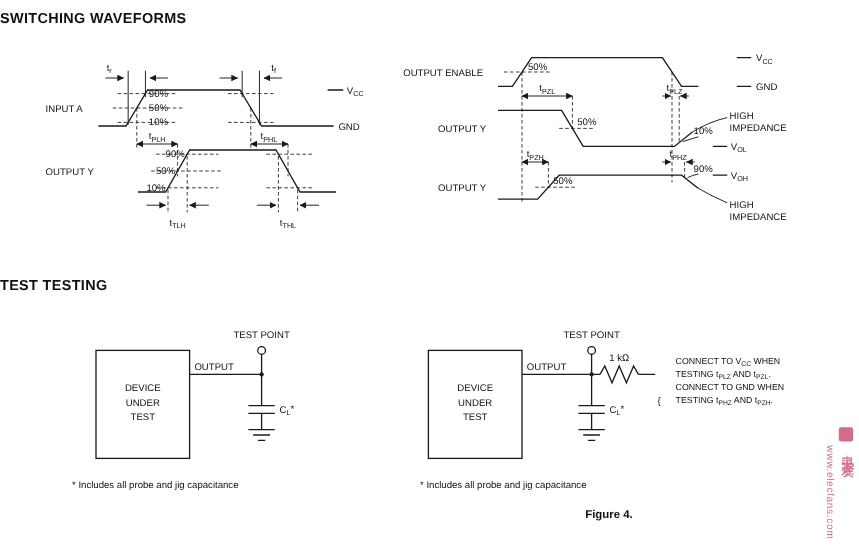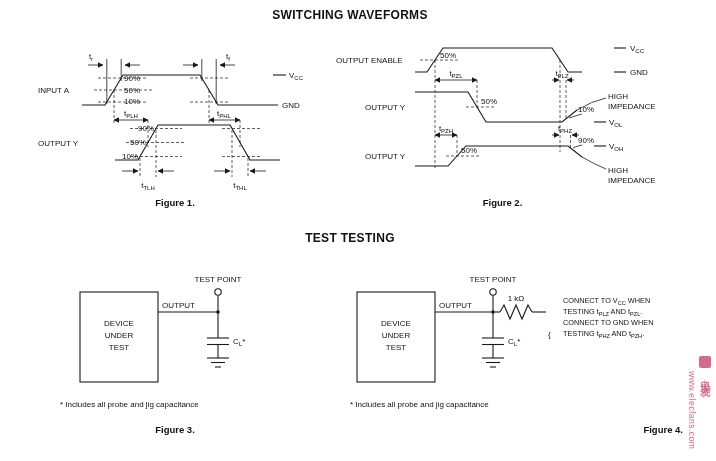--- a/index.html
+++ b/index.html
@@ -1,18 +1,18 @@
 <!DOCTYPE html>
 <html><head>
 <meta charset="utf-8">
 <style>
   html,body{margin:0;padding:0;background:#fff;}
   .page{position:relative;width:716px;height:461px;background:#ffffff;overflow:hidden;
         font-family:"Liberation Sans",sans-serif;color:#111;}
-  .h1{position:absolute;left:0;width:700px;text-align:center;font-weight:bold;
+  .h1{position:absolute;left:0;width:700px;font-weight:bold;
       font-size:12px;letter-spacing:0.3px;color:#111;}
   .fig{position:absolute;}
   .caption{position:absolute;text-align:center;font-weight:bold;font-size:9.5px;color:#111;}
   .footnote{position:absolute;text-align:left;font-size:8px;color:#111;}
   svg text{font-family:"Liberation Sans",sans-serif;font-size:8px;fill:#111;}
   svg text.small{font-size:7.3px;}
   tspan.sub{font-size:6px;}
   tspan.subs{font-size:5.6px;}
   .wf{stroke:#1a1a1a;stroke-width:1.1;fill:none;}
   .thin{stroke:#1a1a1a;stroke-width:0.8;fill:none;}
@@ -97,21 +97,20 @@
     <text x="259" y="43"><tspan>V</tspan><tspan class="sub" dy="2">CC</tspan></text>
     <text x="252" y="73">GND</text>
     <text x="101" y="81" text-anchor="middle"><tspan>t</tspan><tspan class="sub" dy="2">PLH</tspan></text>
     <text x="194" y="81" text-anchor="middle"><tspan>t</tspan><tspan class="sub" dy="2">PHL</tspan></text>
     <text x="124" y="96" text-anchor="end">90%</text>
     <text x="116" y="110" text-anchor="end">50%</text>
     <text x="108" y="124" text-anchor="end">10%</text>
     <text x="118" y="153" text-anchor="middle"><tspan>t</tspan><tspan class="sub" dy="2">TLH</tspan></text>
     <text x="210" y="153" text-anchor="middle"><tspan>t</tspan><tspan class="sub" dy="2">THL</tspan></text>
   </svg>
-  <div class="caption" style="left:30px;top:197px;width:290px;">Figure 1.</div>
 
   <svg class="fig" style="left:330px;top:40px;" width="345" height="152" viewBox="0 0 345 152">
     <defs>
       <marker id="ah2" viewBox="0 0 8 8" refX="7.5" refY="4" markerWidth="7" markerHeight="7" orient="auto-start-reverse">
           <path d="M0,0L8,4L0,8Z" fill="#1a1a1a"></path>
         </marker>
     </defs>
     <g class="wf">
       <path d="M85,32 L97,32 L113,8 L222,8 L238,32 L252,32"></path>
       <path d="M284,8 H296"></path>
@@ -164,21 +163,20 @@
     <text x="300" y="35">GND</text>
     <text x="278" y="59">HIGH</text>
     <text x="278" y="69">IMPEDANCE</text>
     <text x="248" y="72">10%</text>
     <text x="279" y="85"><tspan>V</tspan><tspan class="sub" dy="2">OL</tspan></text>
     <text x="248" y="103">90%</text>
     <text x="279" y="109"><tspan>V</tspan><tspan class="sub" dy="2">OH</tspan></text>
     <text x="278" y="133">HIGH</text>
     <text x="278" y="143">IMPEDANCE</text>
   </svg>
-  <div class="caption" style="left:330px;top:197px;width:345px;">Figure 2.</div>
 
   <div class="h1" style="top:231px;">TEST TESTING</div>
 
   <svg class="fig" style="left:60px;top:258px;" width="230" height="132" viewBox="0 0 230 132">
     <rect x="20" y="34" width="78" height="90" class="box"></rect>
     <text x="59" y="68" text-anchor="middle">DEVICE</text>
     <text x="59" y="80" text-anchor="middle">UNDER</text>
     <text x="59" y="92" text-anchor="middle">TEST</text>
     <g class="wf">
       <path d="M98,54 H158"></path>
@@ -194,21 +192,20 @@
     <g class="wf">
       <path d="M147,100 H169"></path>
         <path d="M151,104.5 H165"></path>
         <path d="M155,109 H161"></path>
     </g>
     <text x="102" y="50">OUTPUT</text>
     <text x="158" y="24" text-anchor="middle">TEST POINT</text>
     <text x="173" y="86"><tspan>C</tspan><tspan class="sub" dy="2">L</tspan><tspan dy="-2.5">*</tspan></text>
   </svg>
   <div class="footnote" style="left:60px;top:400px;width:230px;">* Includes all probe and jig capacitance</div>
-  <div class="caption" style="left:60px;top:424px;width:230px;">Figure 3.</div>
 
   <svg class="fig" style="left:350px;top:258px;" width="315" height="132" viewBox="0 0 315 132">
     <rect x="7" y="34" width="78" height="90" class="box"></rect>
     <text x="46" y="68" text-anchor="middle">DEVICE</text>
     <text x="46" y="80" text-anchor="middle">UNDER</text>
     <text x="46" y="92" text-anchor="middle">TEST</text>
     <g class="wf">
       <path d="M85,54 H143"></path>
       <path d="M143,37.5 V80"></path>
       <path d="M143,86.5 V100"></path>
@@ -233,21 +230,21 @@
     <text x="143" y="24" text-anchor="middle">TEST POINT</text>
     <text x="166" y="43" text-anchor="middle">1 kΩ</text>
     <text x="158" y="86"><tspan>C</tspan><tspan class="sub" dy="2">L</tspan><tspan dy="-2.5">*</tspan></text>
     <text x="198" y="79" font-size="56">{</text>
     <text x="213" y="45" class="small"><tspan>CONNECT TO V</tspan><tspan class="subs" dy="1.8">CC</tspan><tspan dy="-1.8"> WHEN</tspan></text>
     <text x="213" y="56" class="small"><tspan>TESTING t</tspan><tspan class="subs" dy="1.8">PLZ</tspan><tspan dy="-1.8"> AND t</tspan><tspan class="subs" dy="1.8">PZL</tspan><tspan dy="-1.8">.</tspan></text>
     <text x="213" y="67" class="small">CONNECT TO GND WHEN</text>
     <text x="213" y="78" class="small"><tspan>TESTING t</tspan><tspan class="subs" dy="1.8">PHZ</tspan><tspan dy="-1.8"> AND t</tspan><tspan class="subs" dy="1.8">PZH</tspan><tspan dy="-1.8">.</tspan></text>
   </svg>
   <div class="footnote" style="left:350px;top:400px;width:315px;">* Includes all probe and jig capacitance</div>
-  <div class="caption" style="left:368px;top:424px;width:315px;text-align:right;">Figure 4.</div>
+  <div class="caption" style="left:350px;top:424px;width:315px;">Figure 4.</div>
 
   <div class="watermark">
     <div class="wm-logo"></div>
     <div class="wm-text">
       <span class="wm-cjk">电子发烧友</span>
       <span class="wm-url">www.elecfans.com</span>
     </div>
   </div>
 
 </div>

